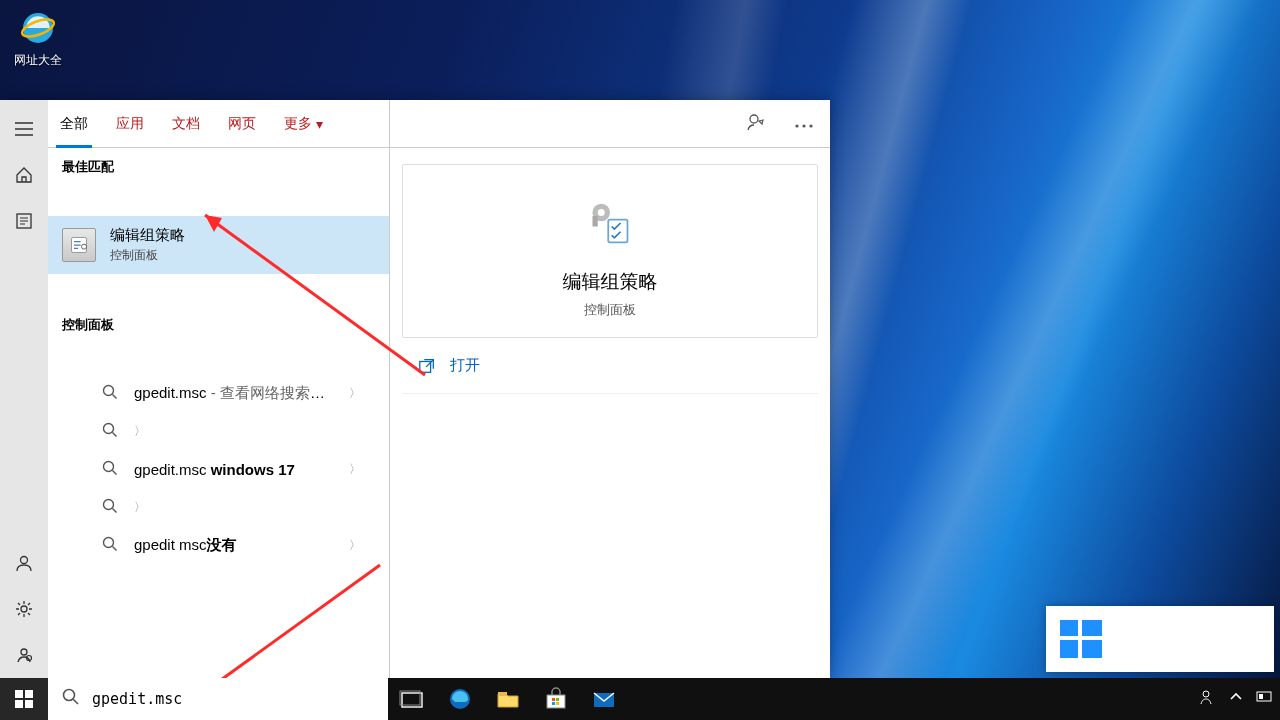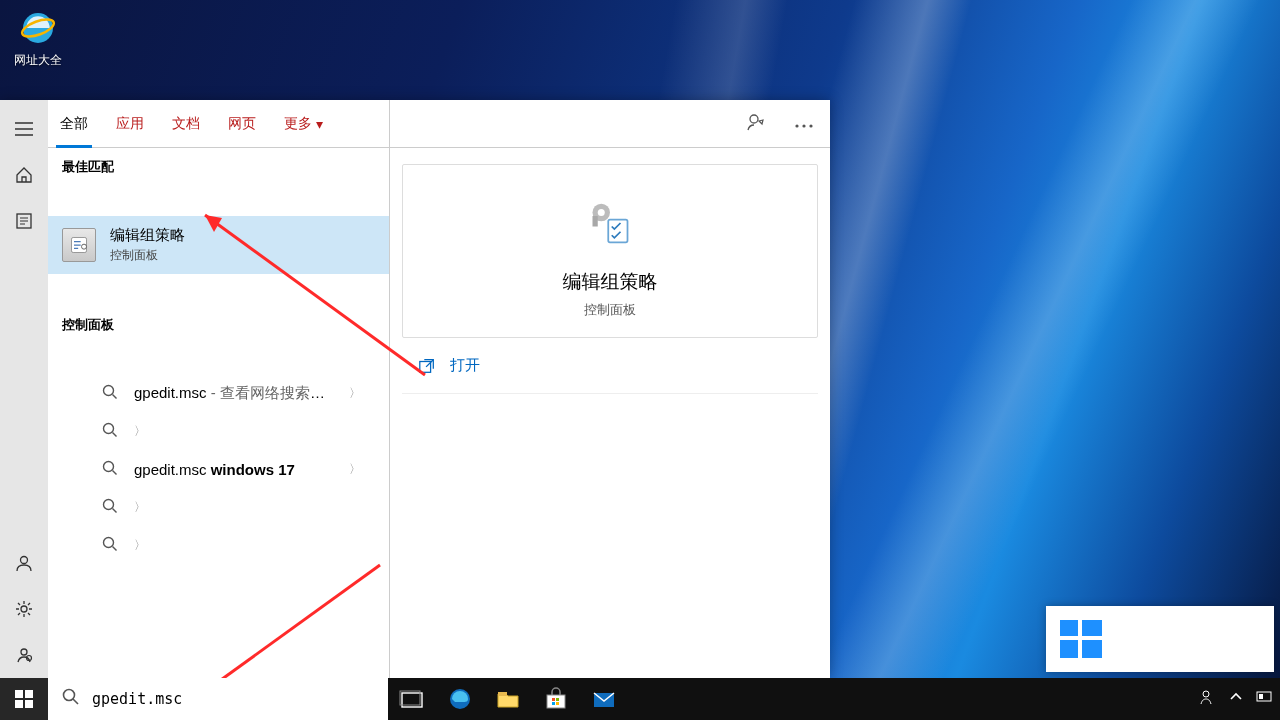--- a/index.html
+++ b/index.html
@@ -229,20 +229,21 @@
               <circle cx="6.5" cy="6.5" r="5" fill="none" stroke="#555" stroke-width="1.4"></circle>
               <path d="M10.5 10.5l4 4" stroke="#555" stroke-width="1.4"></path>
             </svg></span>
         <span class="chev">〉</span>
       </div>
       <div class="web-item">
         <span class="mag"><svg width="16" height="16" viewBox="0 0 16 16">
               <circle cx="6.5" cy="6.5" r="5" fill="none" stroke="#555" stroke-width="1.4"></circle>
               <path d="M10.5 10.5l4 4" stroke="#555" stroke-width="1.4"></path>
             </svg></span>
+        <span class="txt"><span class="q">gpedit msc</span><span class="bold">没有</span><span class="suf"></span></span>
         <span class="chev">〉</span>
       </div>
     </div>
   </div>
 
   <div class="flyout-right" style="padding-top:48px;">
     <div class="right-card">
       <div class="big-icon">
         <svg viewBox="0 0 64 64">
           <circle cx="22" cy="20" r="10" fill="#bcbcbc"></circle>

